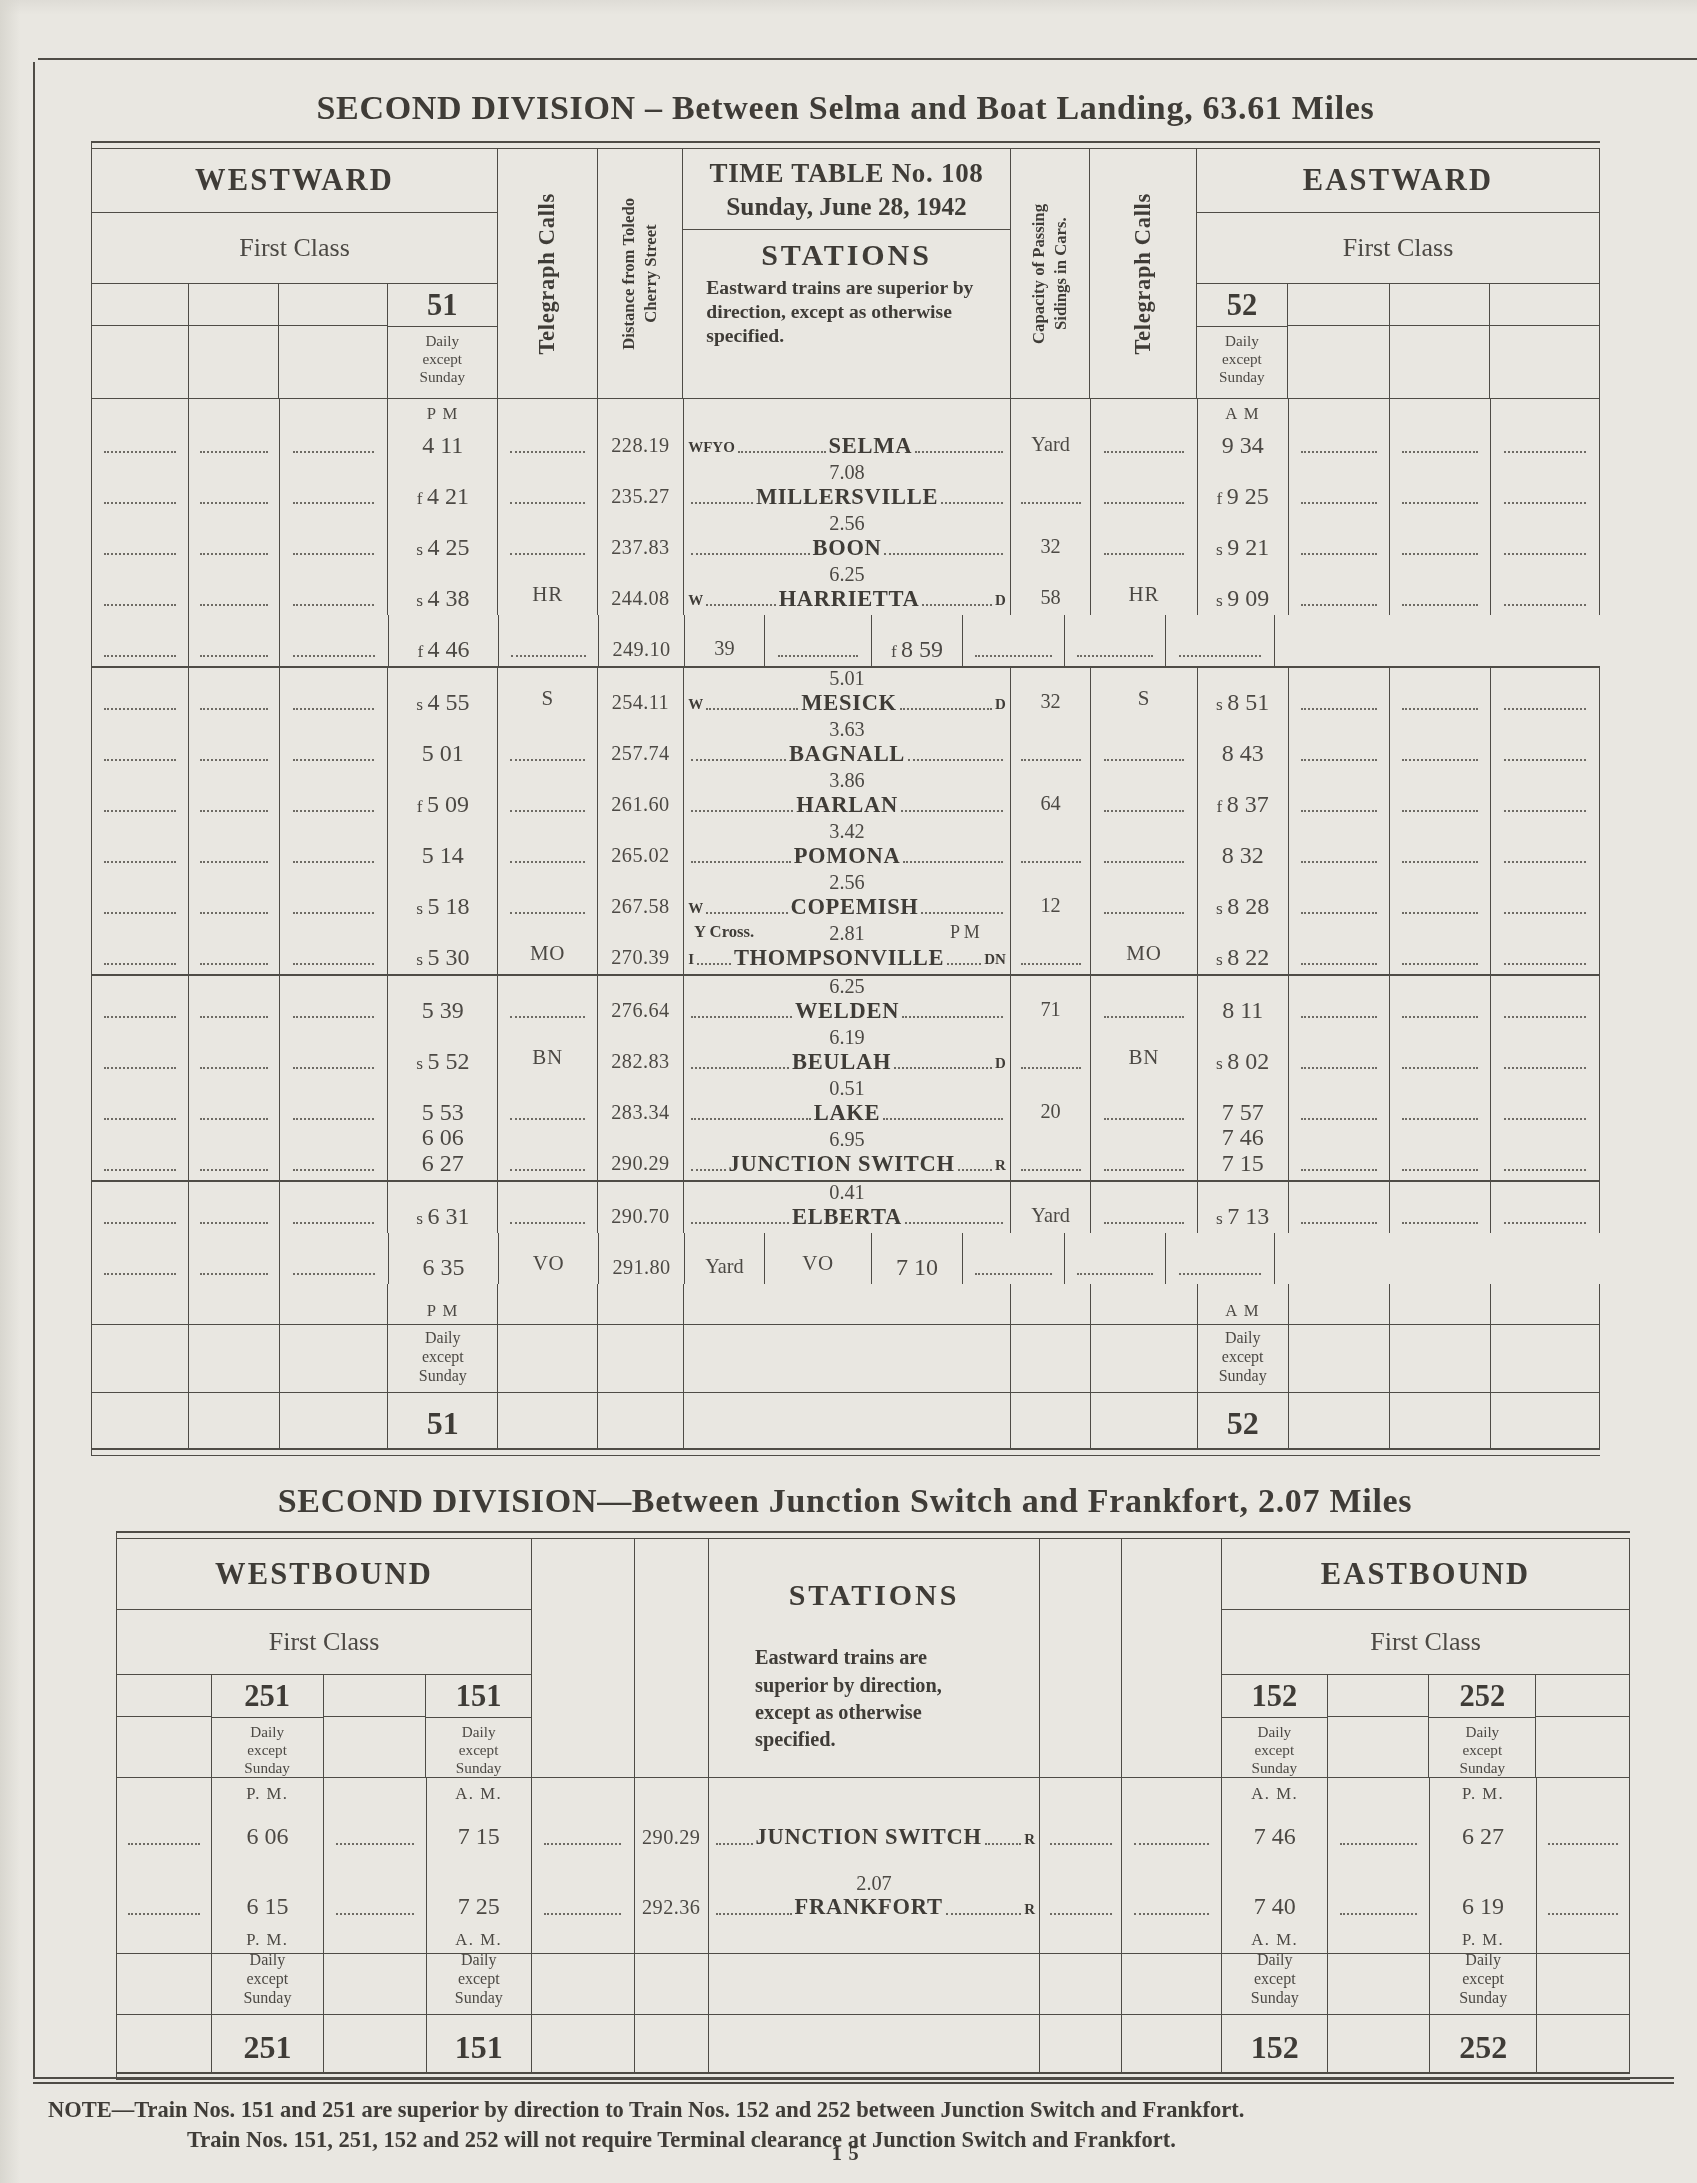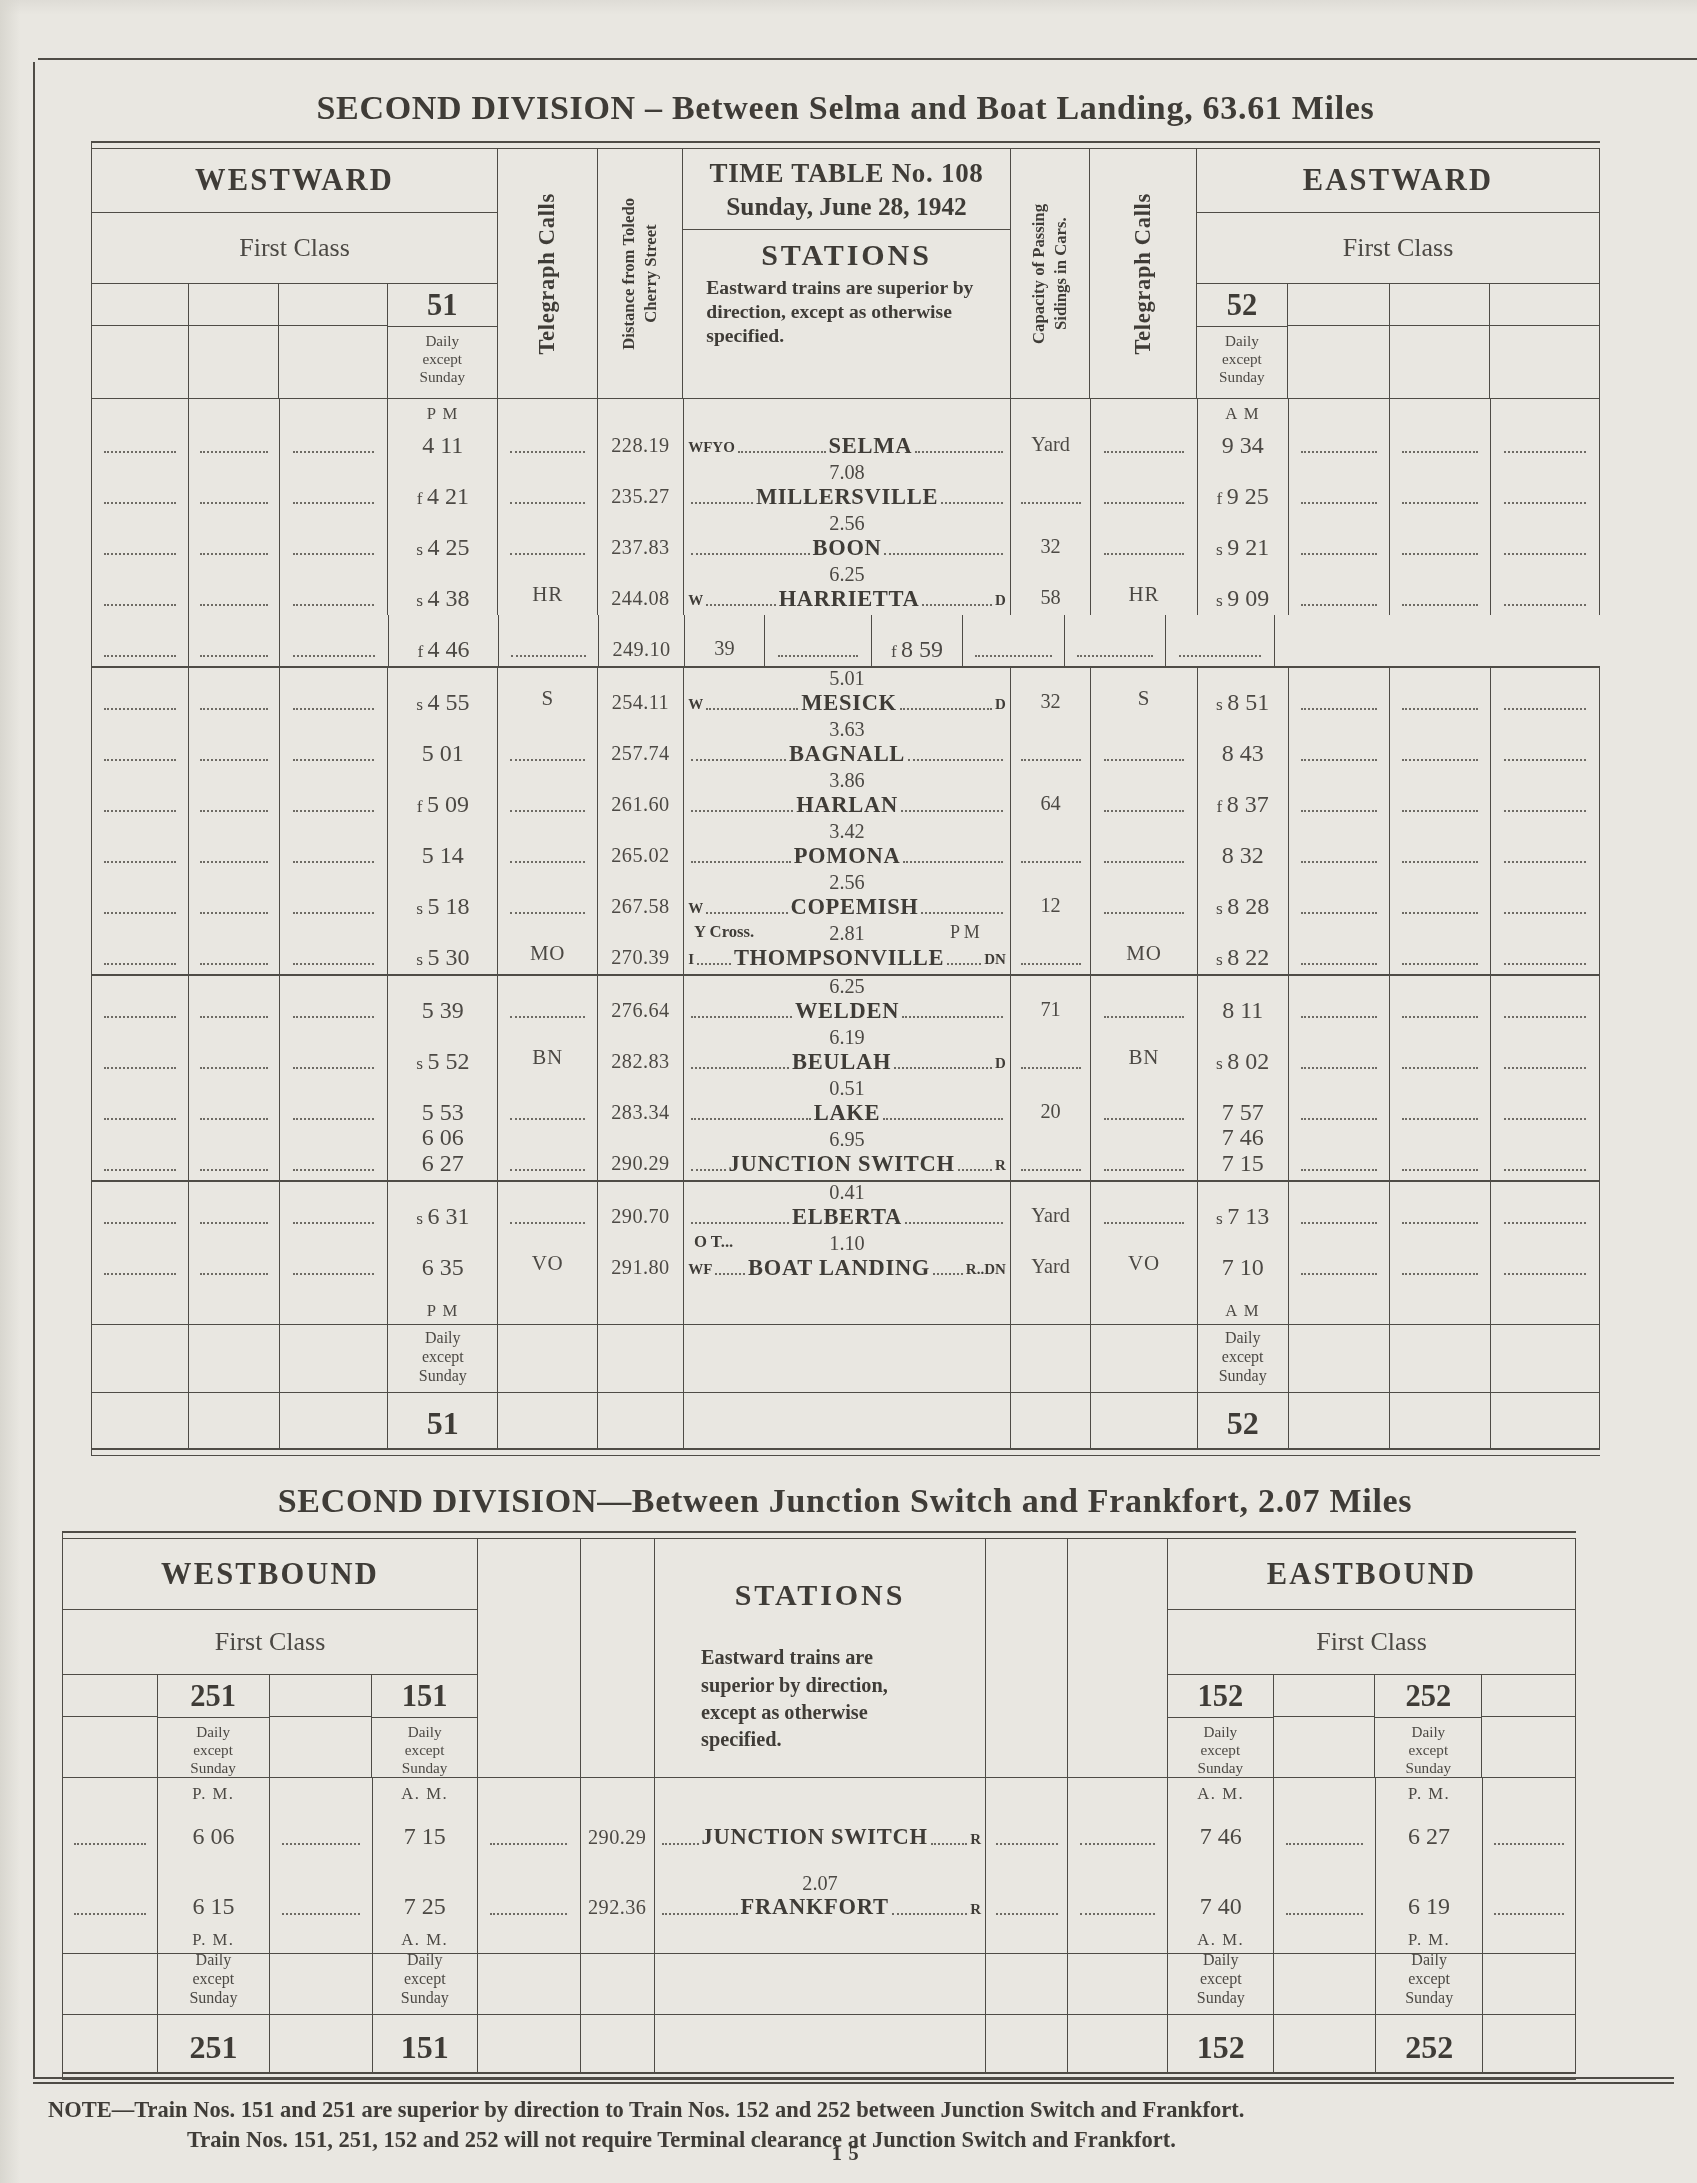--- a/index.html
+++ b/index.html
@@ -26,21 +26,21 @@
 
 .title1{width:1509px;margin:27.6px 0 14.5px 56px;text-align:center;
   font-size:34px;font-weight:bold;letter-spacing:0.7px;color:var(--ink)}
 .title2{width:1514px;margin:26px 0 11.6px 53px;text-align:center;
   font-size:34px;font-weight:bold;letter-spacing:0.7px;color:var(--ink)}
 
 .drule{height:8px;border-top:2.2px solid var(--line);border-bottom:1.5px solid var(--line)}
 
 .tbl{border-left:1.5px solid var(--line)}
 .t1{width:1509px;margin-left:56px}
-.t2tbl{width:1514px;margin-left:27px}
+.t2tbl{width:1514px;margin-left:81px}
 
 
 .c1{width:97px}.c2{width:91px}.c3{width:109px}.c4{width:110px}.c5{width:100px}
 .c6{width:86px}.c7{width:328px}.c8{width:80px}.c9{width:107px}.c10{width:91px}
 .c11{width:102px}.c12{width:101px}.c13{width:109px}
 
 .d1{width:95px}.d2{width:112px}.d3{width:103px}.d4{width:105px}.d5{width:103px}
 .d6{width:74px}.d7{width:332px}.d8{width:82px}.d9{width:100px}.d10{width:106px}
 .d11{width:102px}.d12{width:107px}.d13{width:93px}
 
@@ -994,33 +994,20 @@
           </div>
           <div class="cell c4">
             <div class="twrap"><span class="tval">6 35</span></div>
           </div>
           <div class="cell c5">
             <div class="tel">VO</div>
           </div>
           <div class="cell c6">
             <div class="miles">291.80</div>
           </div>
-          <div class="cell scell c7">
-            <div class="gap">
-              <span class="gl">O T...</span>
-              <span class="gv">1.10</span>
-            </div>
-            <div class="sline">
-              <span class="scode">WF</span>
-              <span class="sl"></span>
-              <span class="sname">BOAT LANDING</span>
-              <span class="sl"></span>
-              <span class="scode">R..DN</span>
-            </div>
-          </div>
           <div class="cell c8">
             <div class="cap">Yard</div>
           </div>
           <div class="cell c9">
             <div class="tel">VO</div>
           </div>
           <div class="cell c10">
             <div class="twrap"><span class="tval">7 10</span></div>
           </div>
           <div class="cell c11">

